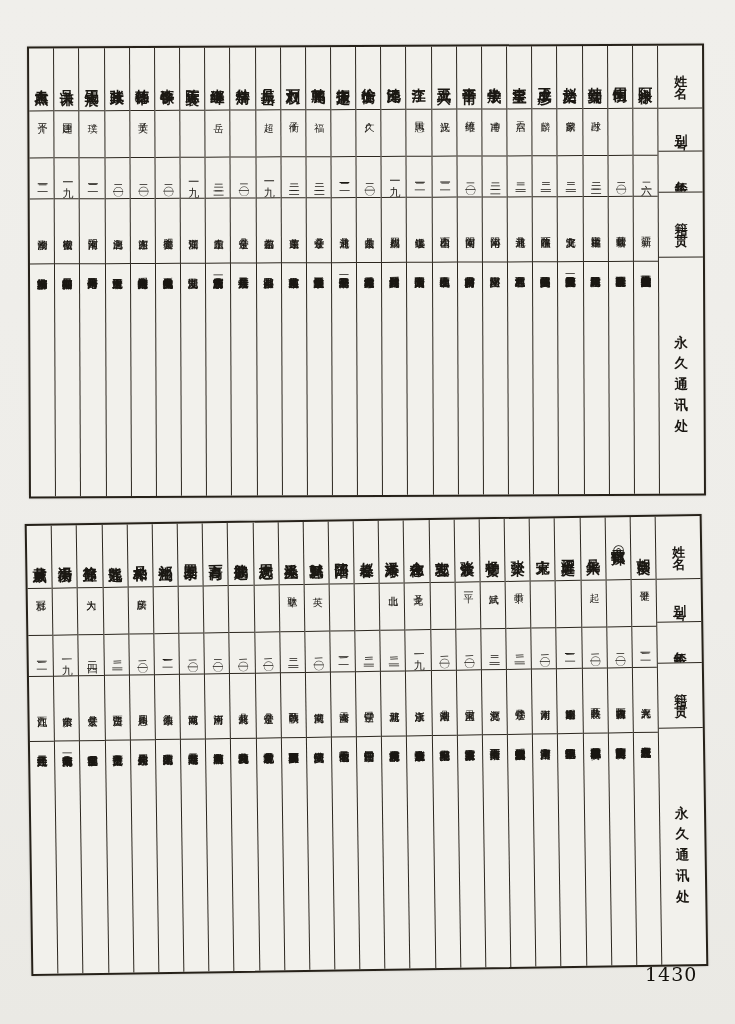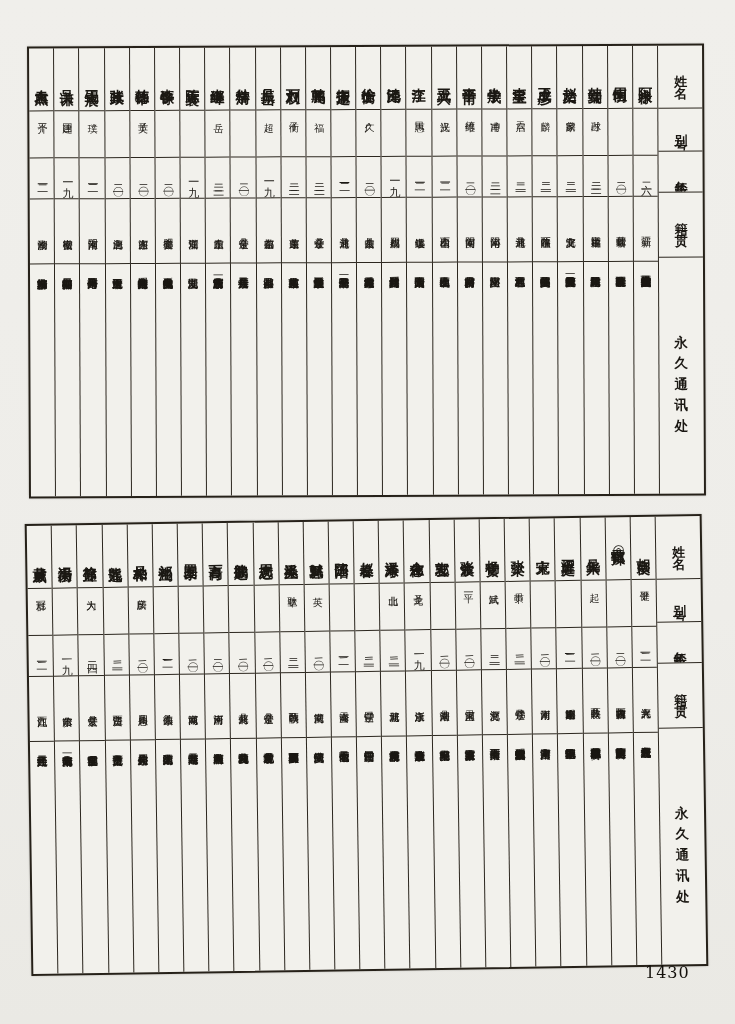--- a/index.html
+++ b/index.html
@@ -46,21 +46,21 @@
   .header-col .row-name .vtext    { letter-spacing:0.9em; }
   .header-col .row-alias .vtext   { letter-spacing:0.45em; max-height:40px; }
   .header-col .row-age .vtext     { letter-spacing:0.1em; }
   .header-col .row-origin .vtext  { letter-spacing:0.9em; max-height:62px; }
   .header-col .row-address .vtext { letter-spacing:1.55em; max-height:236px; font-size:13.5px; }
   .header-col .row-alias, .header-col .row-address { align-items:center; padding-top:0; }
 
   #page-number {
     position:absolute; top:963px; left:645px;
     font-family:"DejaVu Serif", serif;
-    font-size:16px; letter-spacing:1px; color:#14110c;
+    font-size:19px; letter-spacing:1px; color:#14110c;
   }
 </style>
 </head>
 <body>
 
 <div id="sheet">
 
   <div class="dir-table" id="table-top">
     <div class="col header-col">
       <div class="cell row-name">

